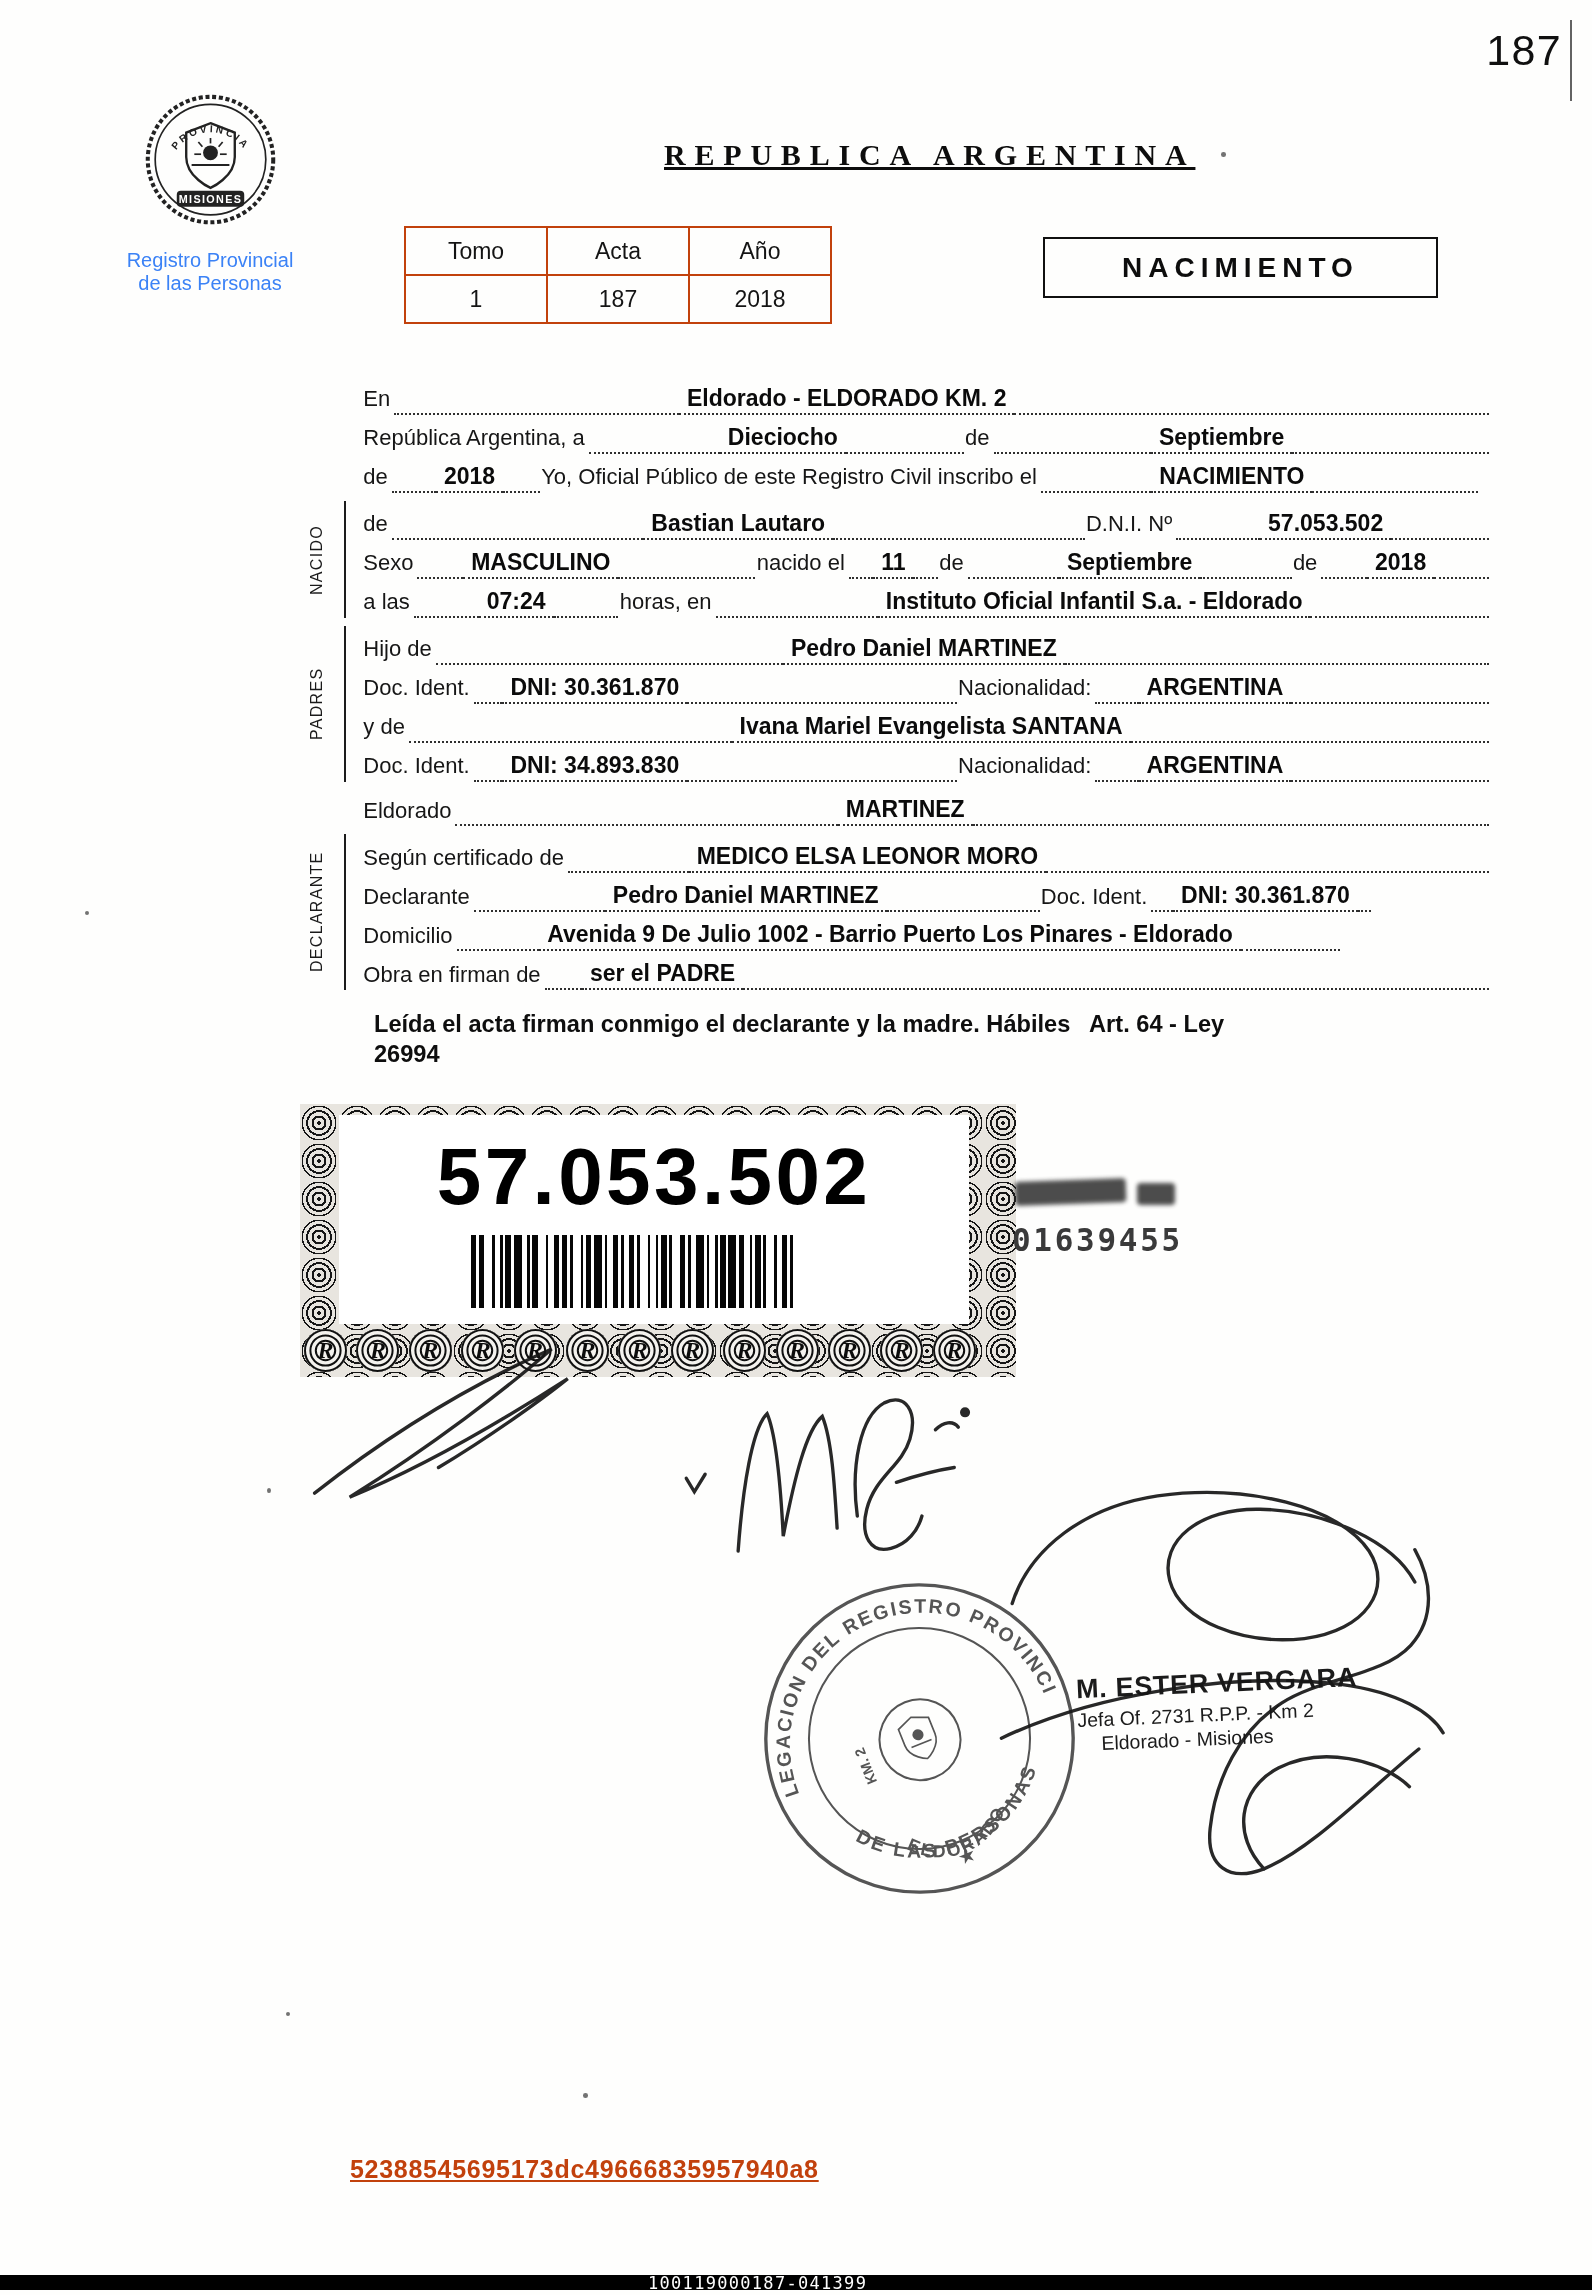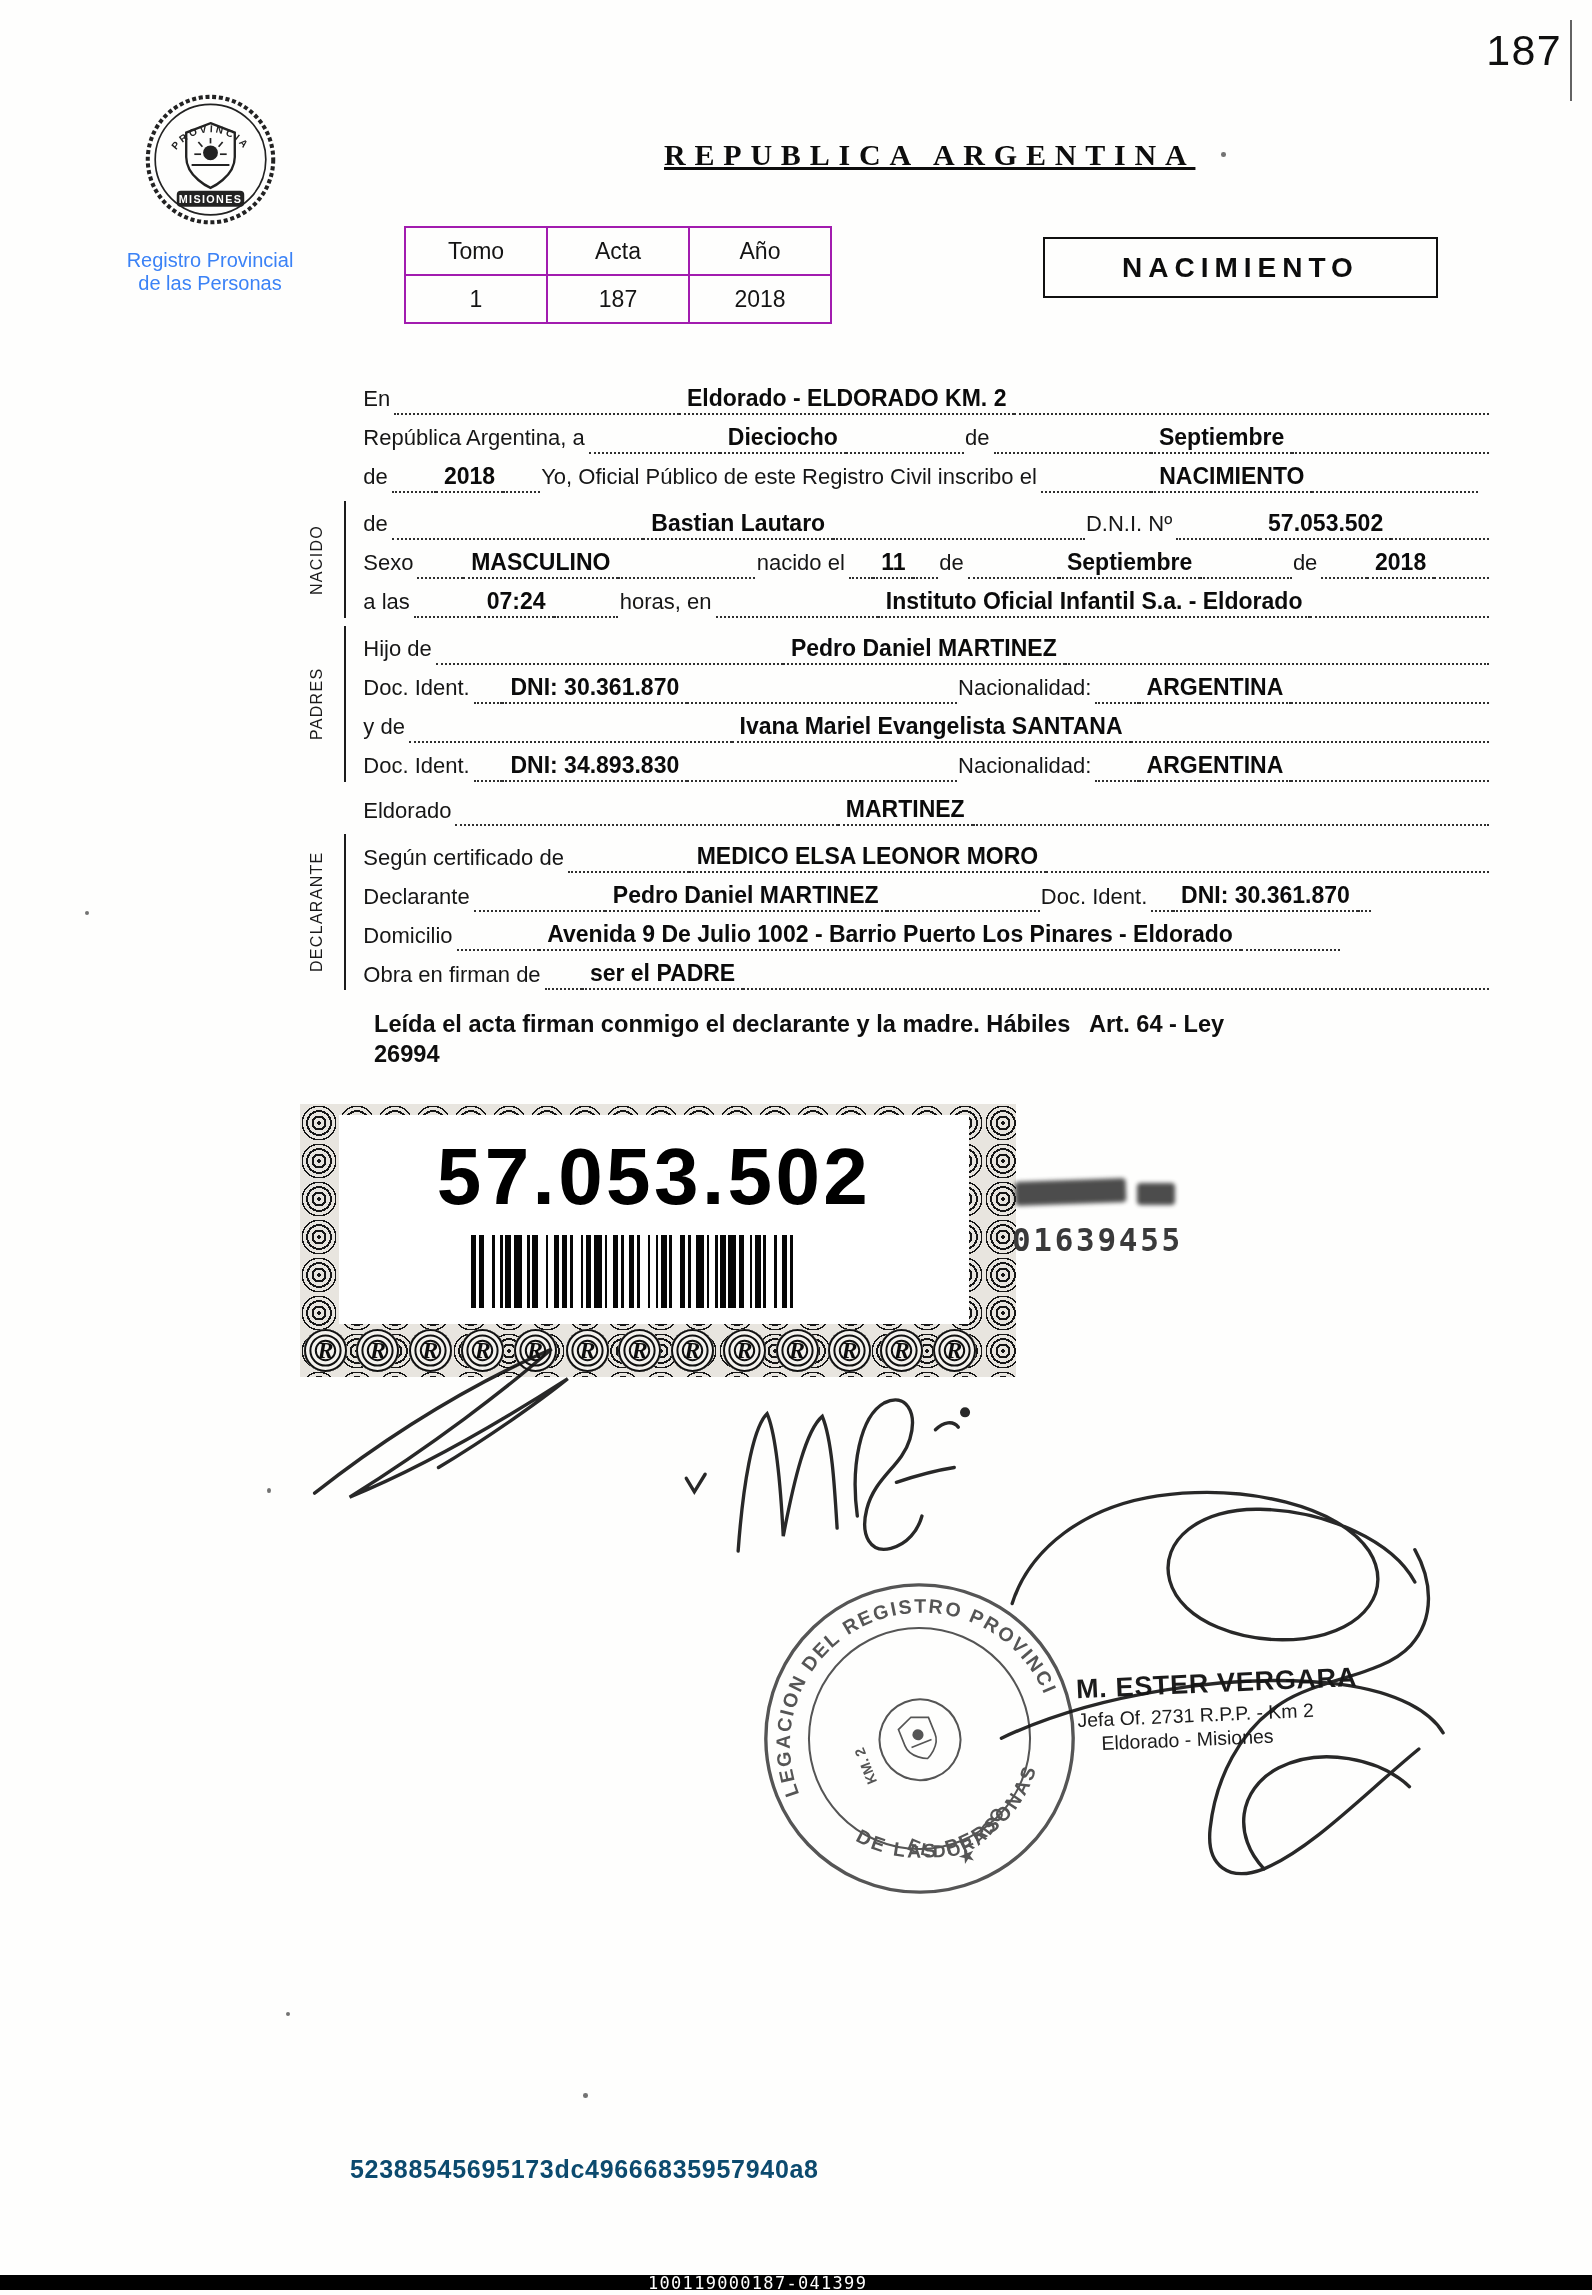--- a/index.html
+++ b/index.html
@@ -14,21 +14,21 @@
   .seal-wrap{position:absolute;left:109px;top:88px;width:202px;text-align:center;}
   .seal-caption{margin-top:5.4px;font-size:20px;line-height:23px;color:#3b82f6;}
 
   
   .doc-title{position:absolute;left:664px;top:138px;font-family:"Liberation Serif",serif;
              font-weight:700;font-size:30px;letter-spacing:8.8px;color:#0d0d0d;white-space:nowrap;text-decoration:underline;}
   .speck{position:absolute;background:#444;border-radius:50%;opacity:.75;}
 
   
   .record-table{position:absolute;left:404px;top:226px;border-collapse:collapse;}
-  .record-table .rt-cell{border:2px solid #a21caf;width:140px;height:46px;text-align:center;
+  .record-table .rt-cell{border:2px solid #c2410c;width:140px;height:46px;text-align:center;
                          font-size:23px;font-weight:400;padding:0;}
   .record-table th.rt-cell{font-weight:400;}
 
   
   .type-box{position:absolute;left:1043px;top:237px;width:391px;height:57px;border:2.7px solid #101010;
             display:flex;align-items:center;justify-content:center;font-size:28px;font-weight:700;
             letter-spacing:6px;color:#0d0d0d;}
 
   
   .form-area{position:absolute;left:362px;top:372px;width:1127px;}
@@ -70,21 +70,21 @@
 
   
   .stamp-svg{position:absolute;left:751px;top:1570px;transform:rotate(-22deg);opacity:.92;}
   .sig-svg{position:absolute;left:270px;top:1314px;}
   .sig-nameblock{position:absolute;left:1077px;top:1668px;transform:rotate(-2.5deg);color:#1b1b1b;}
   .sig-name{font-size:27px;font-weight:700;letter-spacing:0.7px;}
   .sig-role{font-size:19.5px;margin-top:4px;}
   .sig-loc{font-size:19.5px;margin-top:1.3px;margin-left:23px;}
 
   
-  .footer-hash{position:absolute;left:350px;top:2155px;font-size:25px;font-weight:700;letter-spacing:0.7px;color:#0c4a6e;}
+  .footer-hash{position:absolute;left:350px;top:2155px;font-size:25px;font-weight:700;letter-spacing:0.7px;color:#c2410c;text-decoration:underline;}
   .footer-bar{position:absolute;left:0;top:2275px;width:100%;height:15px;background:#000;
               display:flex;align-items:center;}
   .footer-bar-text{margin-left:648px;font-family:"DejaVu Sans Mono",monospace;font-size:17px;
                    letter-spacing:1.3px;color:#fff;}
 </style>
 </head>
 <body>
 
 <div class="page">
 

